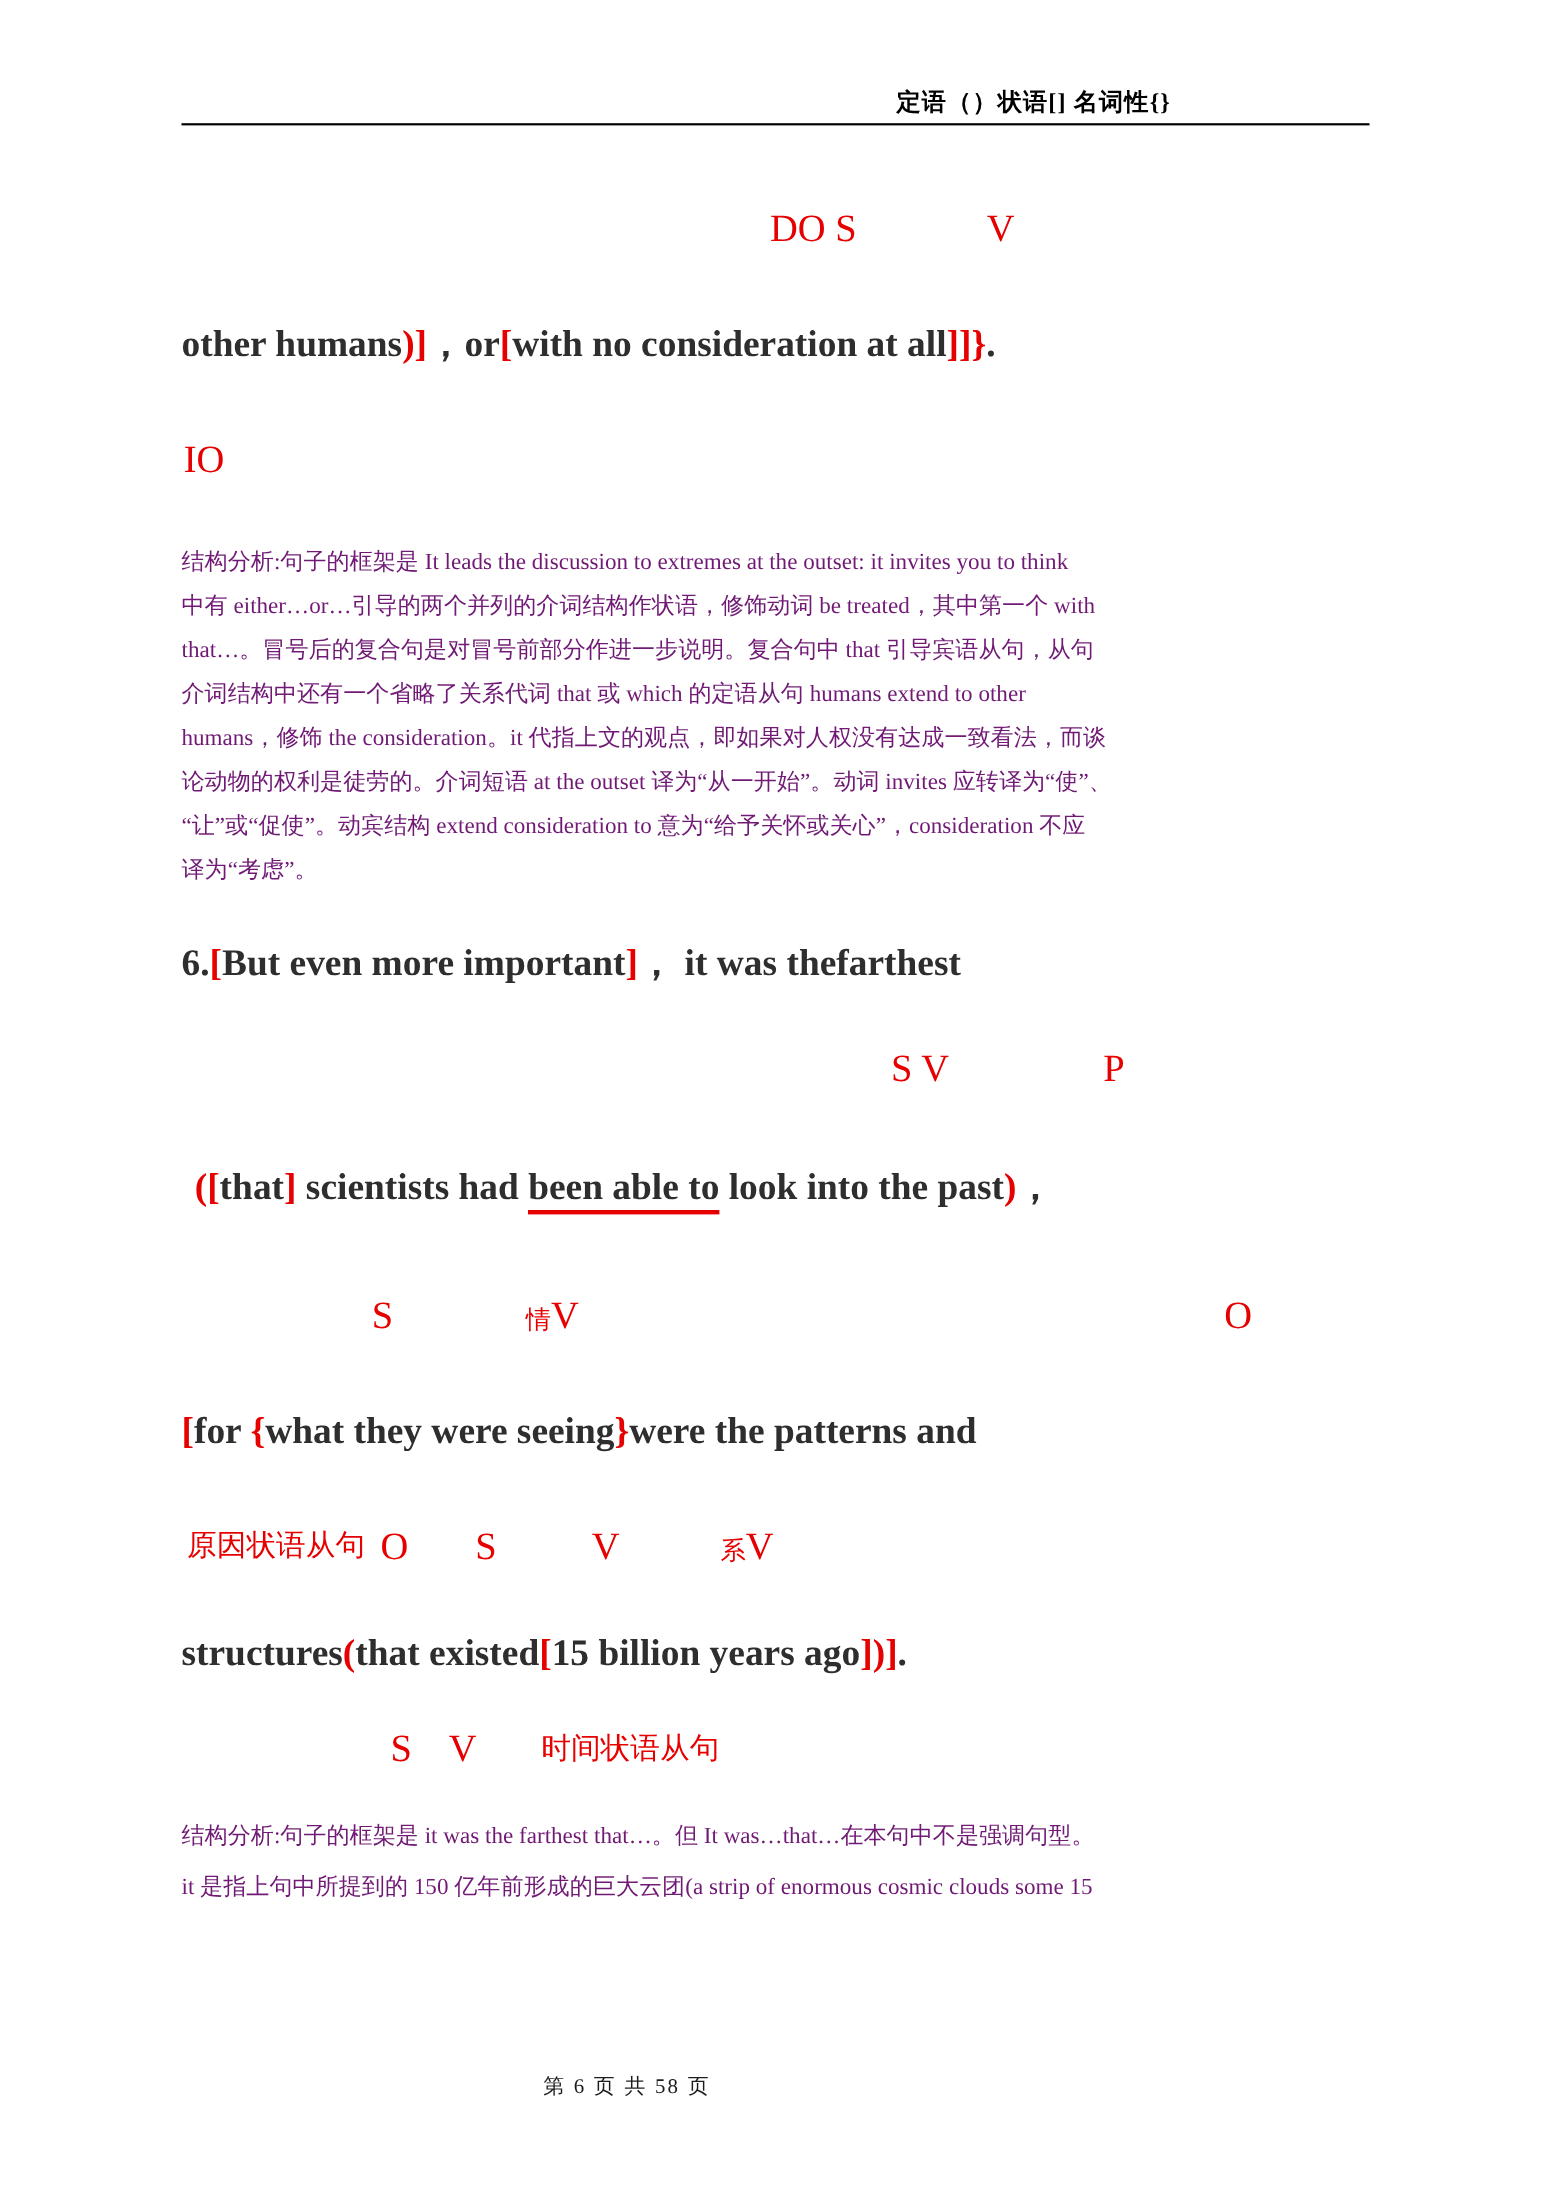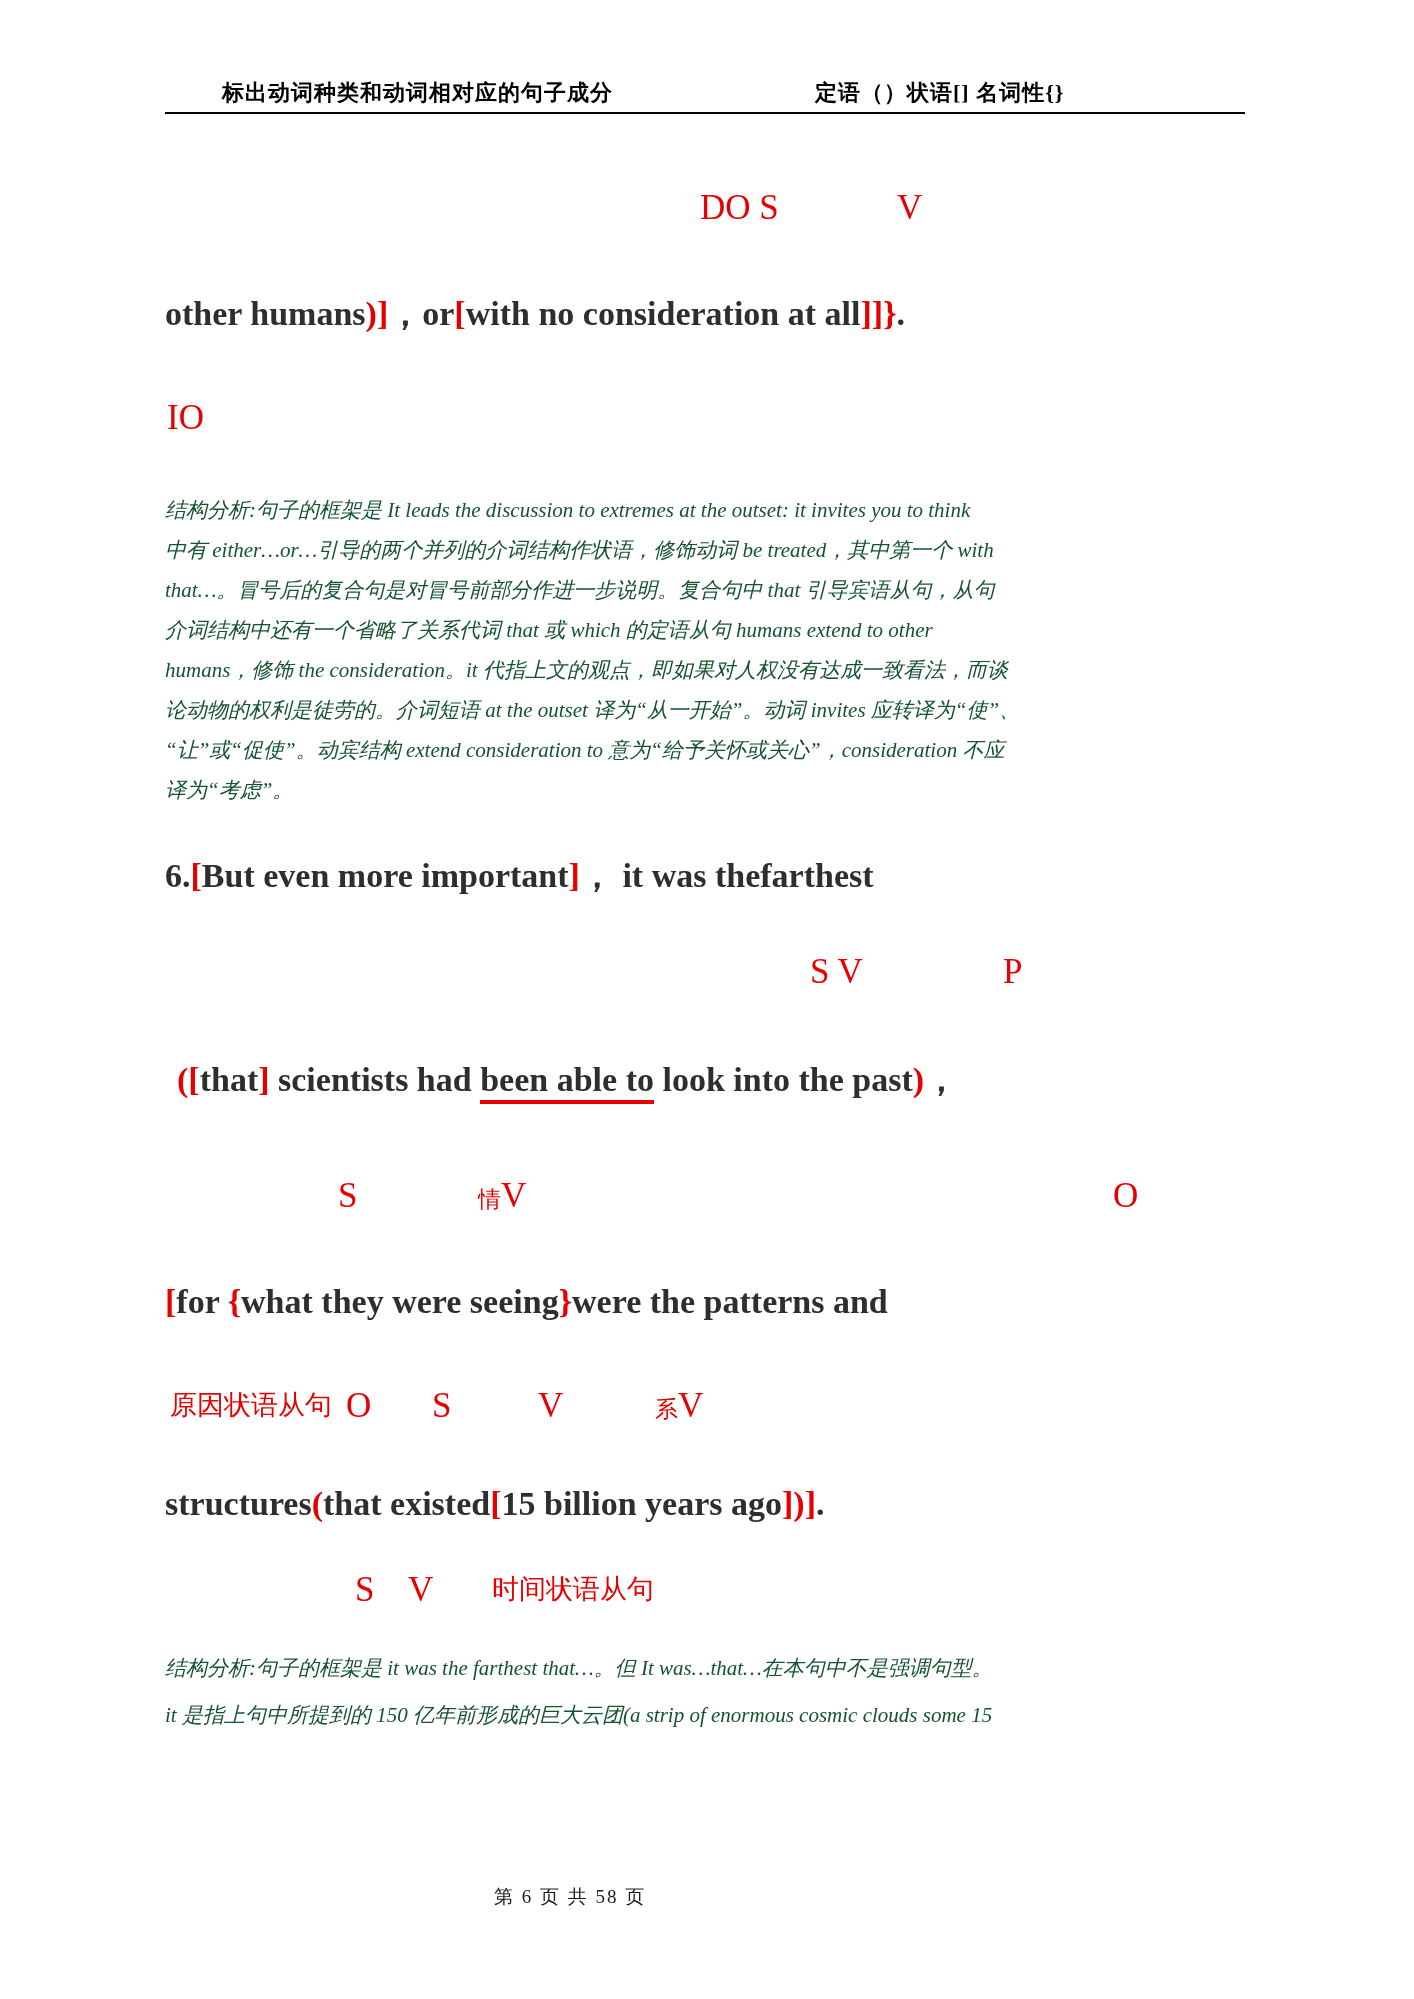--- a/index.html
+++ b/index.html
@@ -22,35 +22,34 @@
   .ann .tok .sm{font-size:23px;}
   .ann .tok.cn{font-size:27px;line-height:35px;}
 
   
   .sentence{position:absolute;left:165px;width:1120px;font-weight:bold;font-size:34px;line-height:1.2;white-space:nowrap;color:#2e2e2e;}
   .seg.ink{color:#2e2e2e;}
   .seg.red{color:var(--red,#e60000);}
   .seg.u{border-bottom:4px solid var(--red,#e60000);padding-bottom:2px;}
 
   
-  .analysis{position:absolute;left:165px;width:1085px;color:#14532d;font-size:21px;font-style:italic;}
+  .analysis{position:absolute;left:165px;width:1085px;color:#701a75;font-size:21px;}
   .analysis .pline{white-space:nowrap;}
   .analysis1 .pline{line-height:40px;}
   .analysis2 .pline{line-height:47px;}
 
   .io{position:absolute;left:167px;color:var(--red,#e60000);font-size:35px;line-height:1;}
 
   .footer{position:absolute;top:1884px;left:0;width:1140px;text-align:center;font-size:19px;color:#1c1c1c;letter-spacing:2px;}
 </style>
 </head>
 <body>
 
 <div class="page">
 
-  <div class="hdr hdr-left">标出动词种类和动词相对应的句子成分</div>
   <div class="hdr hdr-right">定语（）状语[] 名词性{}</div>
   <div class="hdr-rule"></div>
 
   <div class="ann" style="top:190px;">
     <span class="tok" style="left:700px;">DO S</span>
     <span class="tok" style="left:897px;">V</span>
   </div>
 
   <div class="sentence" style="top:294px;"><span class="seg ink">other humans</span><span class="seg red">)]</span><span class="seg ink">，</span><span class="seg ink">or</span><span class="seg red">[</span><span class="seg ink">with no consideration at all</span><span class="seg red">]]}</span><span class="seg ink">.</span></div>
 

